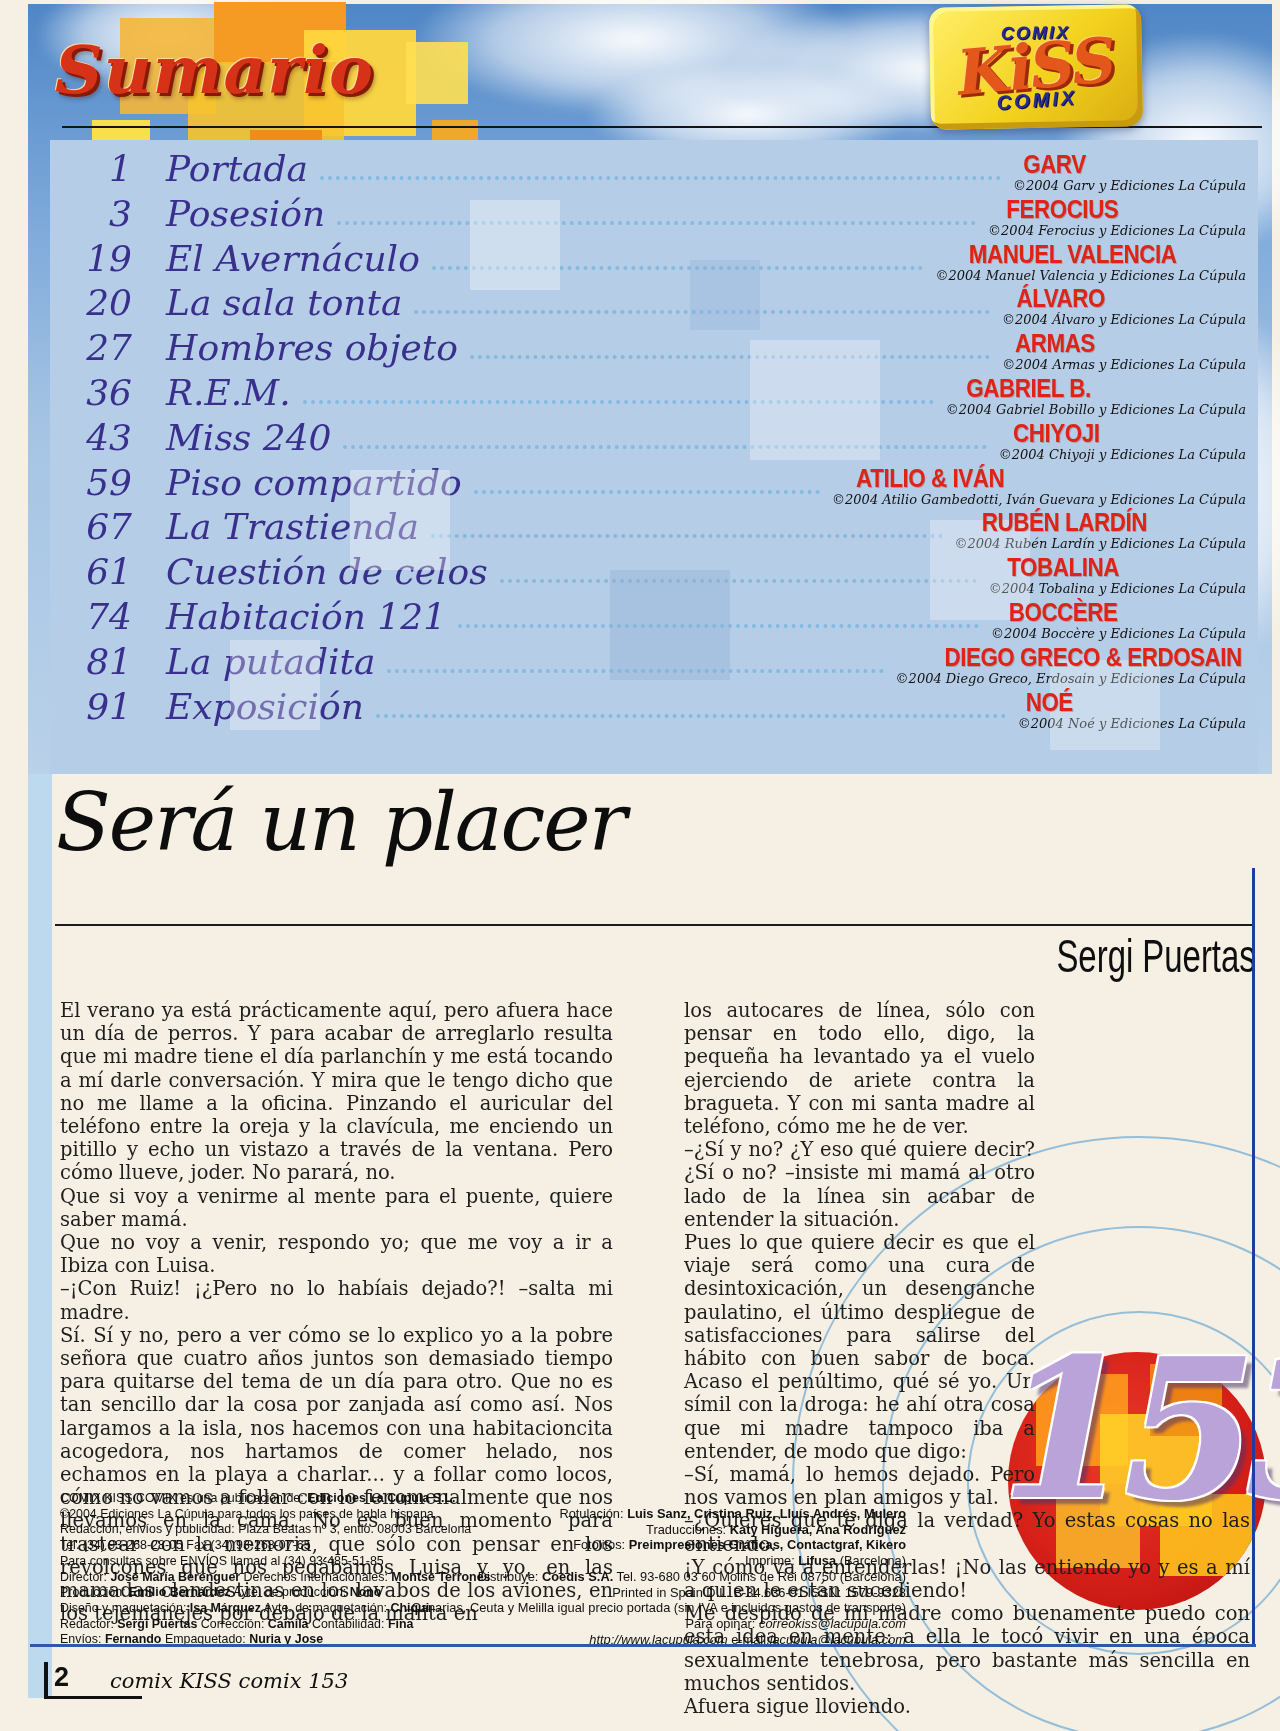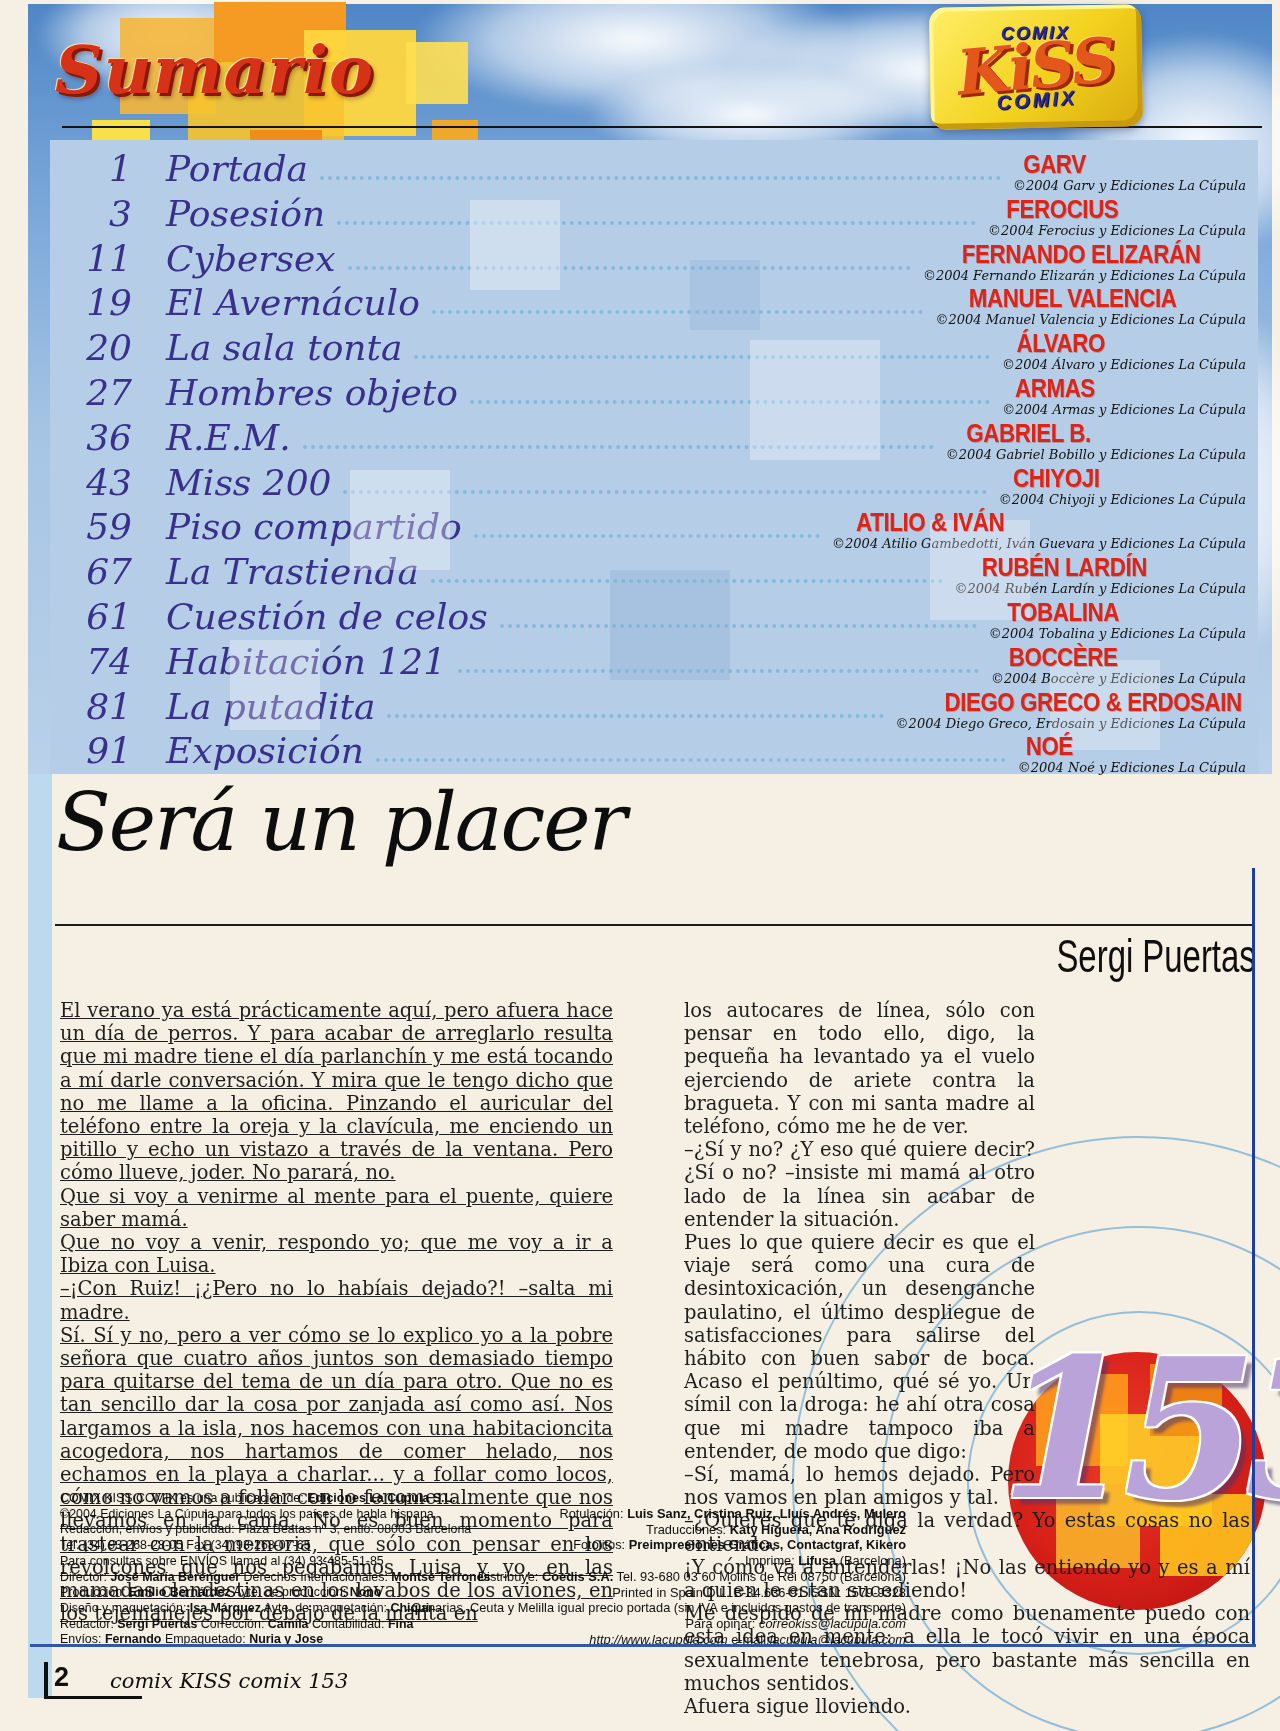--- a/index.html
+++ b/index.html
@@ -45,21 +45,21 @@
   .author-copy{font:italic 13px/15px "DejaVu Serif",serif;color:#101010;white-space:nowrap;margin-top:1px;}
 
   
   .edi-title{position:absolute;left:56px;top:770px;font:italic 80px/90px "DejaVu Serif",serif;color:#0d0d0d;letter-spacing:-2px;z-index:3;margin-top:8px;}
   .edi-rule{position:absolute;left:55px;top:924px;width:1200px;height:2px;background:#1c1c1c;z-index:3;}
   .byline{position:absolute;left:640px;top:930px;width:616px;text-align:right;z-index:3;}
   .byline span{display:inline-block;font:400 47px/52px "Liberation Sans",sans-serif;color:#0f0f0f;transform:scaleX(.7);transform-origin:right center;letter-spacing:0px;}
 
   .col{position:absolute;top:999px;font:19.5px/23.2px "DejaVu Serif",serif;color:#1e1e1e;text-align:justify;z-index:3;}
   .col p{margin:0;}
-  #col-left{left:60px;width:553px;text-decoration:underline;}
+  #col-left{left:60px;width:553px;}
   #col-right{left:684px;width:566px;}
   .wrap-spacer{float:right;width:215px;height:120px;margin-top:372px;}
 
   
   .arc{position:absolute;border:2px solid #94bed9;border-radius:50%;z-index:1;}
   .badge{position:absolute;left:1008px;top:1352px;width:258px;height:258px;border-radius:50%;overflow:hidden;
          background:radial-gradient(circle at 42% 38%,#ea392a 0%,#d62018 55%,#b60f0f 100%);z-index:2;}
   .badge .sq{opacity:.88;}
   .digits{position:absolute;left:1000px;top:1330px;z-index:3;font:bold italic 192px/200px "DejaVu Serif",serif;
           letter-spacing:-10px;color:var(--lilac,#b9a3d8);
@@ -136,29 +136,20 @@
       <div class="toc-row">
         <span class="toc-num">3</span>
         <span class="toc-title">Posesión</span>
         <span class="toc-leader"></span>
         <span class="toc-author">
           <span class="author-name">FEROCIUS</span>
           <span class="author-copy">©2004 Ferocius y Ediciones La Cúpula</span>
         </span>
       </div>
       <div class="toc-row">
-        <span class="toc-num">11</span>
-        <span class="toc-title">Cybersex</span>
-        <span class="toc-leader"></span>
-        <span class="toc-author">
-          <span class="author-name">FERNANDO ELIZARÁN</span>
-          <span class="author-copy">©2004 Fernando Elizarán y Ediciones La Cúpula</span>
-        </span>
-      </div>
-      <div class="toc-row">
         <span class="toc-num">19</span>
         <span class="toc-title">El Avernáculo</span>
         <span class="toc-leader"></span>
         <span class="toc-author">
           <span class="author-name">MANUEL VALENCIA</span>
           <span class="author-copy">©2004 Manuel Valencia y Ediciones La Cúpula</span>
         </span>
       </div>
       <div class="toc-row">
         <span class="toc-num">20</span>
@@ -182,21 +173,21 @@
         <span class="toc-num">36</span>
         <span class="toc-title">R.E.M.</span>
         <span class="toc-leader"></span>
         <span class="toc-author">
           <span class="author-name">GABRIEL B.</span>
           <span class="author-copy">©2004 Gabriel Bobillo y Ediciones La Cúpula</span>
         </span>
       </div>
       <div class="toc-row">
         <span class="toc-num">43</span>
-        <span class="toc-title">Miss 200</span>
+        <span class="toc-title">Miss 240</span>
         <span class="toc-leader"></span>
         <span class="toc-author">
           <span class="author-name">CHIYOJI</span>
           <span class="author-copy">©2004 Chiyoji y Ediciones La Cúpula</span>
         </span>
       </div>
       <div class="toc-row">
         <span class="toc-num">59</span>
         <span class="toc-title">Piso compartido</span>
         <span class="toc-leader"></span>

